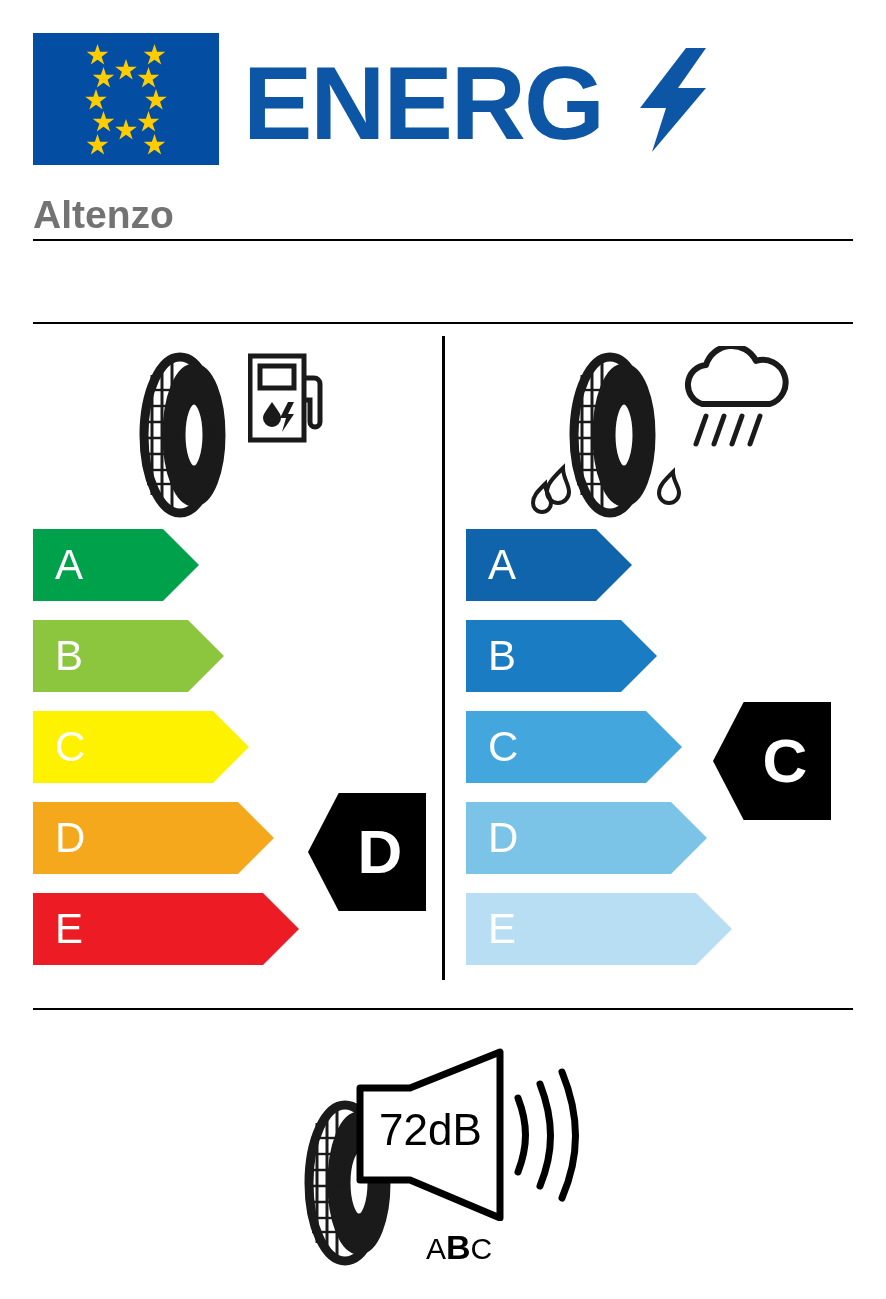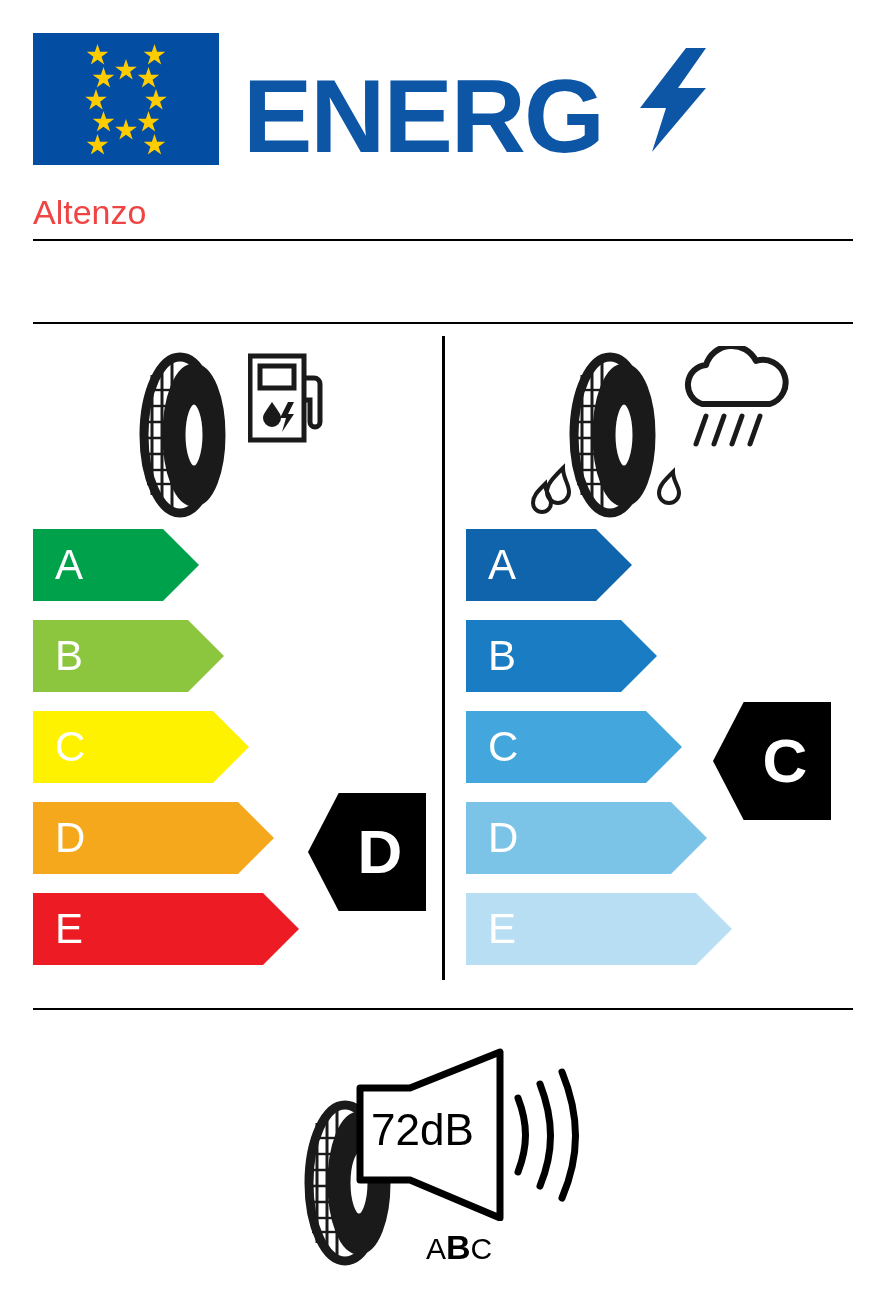--- a/index.html
+++ b/index.html
@@ -26,21 +26,21 @@
     position: absolute;
     left: 33px;
     top: 33px;
     width: 186px;
     height: 132px;
     background: #034ea2;
   }
   .energ-word {
     position: absolute;
     left: 243px;
-    top: 61px;
+    top: 48px;
     height: 110px;
     font-family: "Liberation Sans", sans-serif;
     font-weight: bold;
     font-size: 104px;
     line-height: 110px;
     letter-spacing: -2px;
     color: #0d56a6;
     white-space: nowrap;
   }
   .bolt {
@@ -49,23 +49,23 @@
     top: 48px;
     width: 70px;
     height: 104px;
   }
 
   
   .brand-name {
     position: absolute;
     left: 33px;
     top: 193px;
-    font-size: 34px;
-    font-weight: normal;
-    color: #ef4444;
+    font-size: 39px;
+    font-weight: bold;
+    color: #737373;
     letter-spacing: 0px;
   }
   .hr {
     position: absolute;
     background: #000;
     height: 2px;
   }
   .hr1 { left: 33px; top: 239px; width: 820px; }
   .hr2 { left: 33px; top: 322px; width: 820px; }
   .hr3 { left: 33px; top: 1008px; width: 820px; }
@@ -352,19 +352,19 @@
     <svg width="230" height="175" viewBox="0 0 230 175">
       <path d="M8 42 H58 L148 6 V172 L58 134 H8 Z" fill="#ffffff" stroke="#000" stroke-width="7" stroke-linejoin="round"></path>
       <g fill="none" stroke="#000" stroke-width="7" stroke-linecap="round">
         <path d="M166 52 C176 78 176 100 166 126"></path>
         <path d="M188 38 C202 74 202 106 188 140"></path>
         <path d="M210 26 C228 70 228 110 210 152"></path>
       </g>
     </svg>
   </div>
 
-  <div class="noise-db" style="left:371px;top:1105px;">72dB</div>
+  <div class="noise-db" style="left:379px;top:1105px;">72dB</div>
 
   <div class="noise-class" style="left:406px;top:1228px;margin-left:20px;">
     <span>A</span><span class="sel">B</span><span>C</span>
   </div>
 
 </div>
 
 </body></html>

